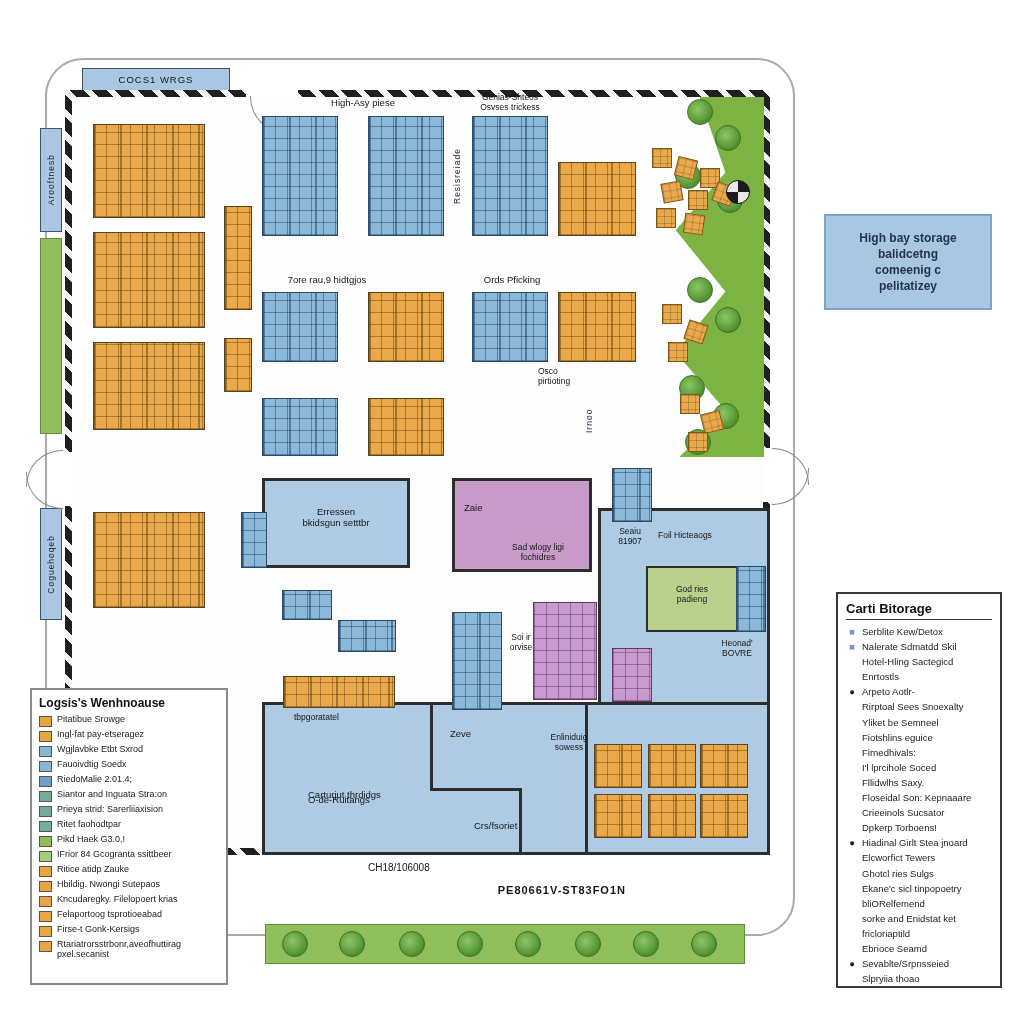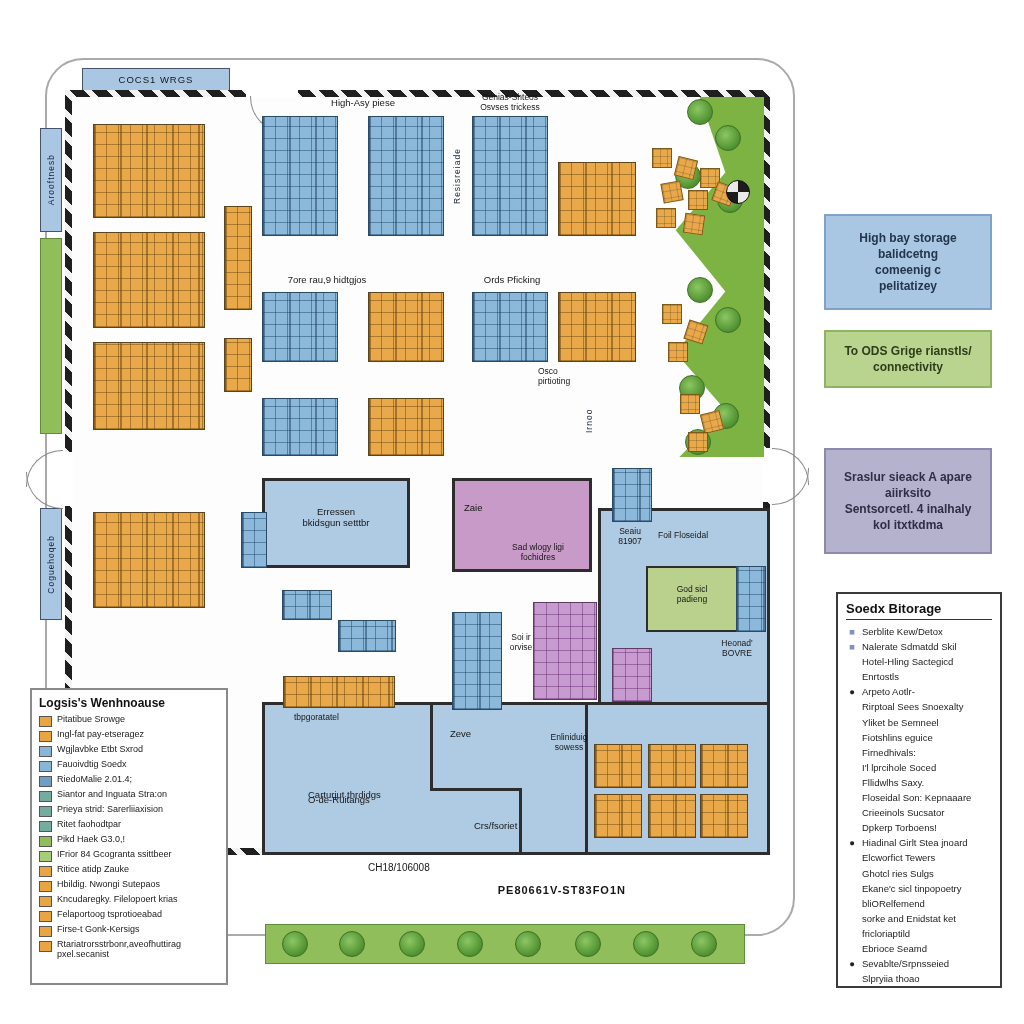--- a/index.html
+++ b/index.html
@@ -176,22 +176,22 @@
   <div class="lbl s" style="left:538px;top:366px;width:70px;">Osco
 pirtioting</div>
   <div class="vlbl" style="left:584px;top:390px;height:62px;">Irnoo</div>
   <div class="lbl c" style="left:272px;top:506px;width:128px;">Erressen
 bkidsgun setttbr</div>
   <div class="lbl" style="left:464px;top:502px;width:50px;">Zaie</div>
   <div class="lbl c s" style="left:486px;top:542px;width:104px;">Sad wlogy ligi
 fochidres</div>
   <div class="lbl c s" style="left:606px;top:526px;width:48px;">Seaiu
 81907</div>
-  <div class="lbl s" style="left:658px;top:530px;width:84px;">Foil Floseidal</div>
-  <div class="lbl c s" style="left:650px;top:584px;width:84px;">God sicl
+  <div class="lbl s" style="left:658px;top:530px;width:84px;">Foil Hicteaogs</div>
+  <div class="lbl c s" style="left:650px;top:584px;width:84px;">God ries
 padieng</div>
   <div class="lbl c s" style="left:706px;top:638px;width:62px;">Heonad'
 BOVRE</div>
   <div class="lbl c s" style="left:500px;top:632px;width:42px;">Soi ir
 orvise</div>
   <div class="lbl c s" style="left:534px;top:732px;width:70px;">Enliniduig
 sowess</div>
   <div class="lbl" style="left:450px;top:728px;width:44px;">Zeve</div>
   <div class="lbl s" style="left:294px;top:712px;width:96px;">tbpgoratatel</div>
   <div class="lbl" style="left:308px;top:752px;width:116px;margin-top:37px;">Carturjut thrdidgs</div>
@@ -207,26 +207,20 @@
   <div class="tree" style="left:457px;top:931px;"></div>
   <div class="tree" style="left:515px;top:931px;"></div>
   <div class="tree" style="left:575px;top:931px;"></div>
   <div class="tree" style="left:633px;top:931px;"></div>
   <div class="tree" style="left:691px;top:931px;"></div>
 
   <div class="ann blue" style="left:824px;top:214px;width:168px;height:96px;">High bay storage
 balidcetng
 comeenig c
 pelitatizey</div>
-  <div class="ann green" style="left:824px;top:330px;width:168px;height:58px;">To ODS Grige rianstls/
-connectivity</div>
-  <div class="ann purple" style="left:824px;top:448px;width:168px;height:106px;">Sraslur sieack A apare
-aiirksito
-Sentsorcetl. 4 inalhaly
-kol itxtkdma</div>
 
   <div class="legend" style="left:30px;top:688px;width:198px;height:297px;">
     <div class="legend-title">Logsis's Wenhnoause</div>
     <div class="legend-items">
 
     <div class="legend-row">
           <span class="swatch" style="background: rgb(232, 165, 66);"></span>
           <span class="legend-label">Pitatibue Srowge</span>
         </div>
         <div class="legend-row">
@@ -286,21 +280,21 @@
           <span class="legend-label">Firse-t Gonk-Kersigs</span>
         </div>
         <div class="legend-row">
           <span class="swatch" style="background: rgb(232, 165, 66);"></span>
           <span class="legend-label">Rtariatrorsstrbonr,aveofhuttirag pxel.secanist</span>
         </div>
       </div>
   </div>
 
   <div class="rlegend" style="left:836px;top:592px;width:166px;height:396px;">
-    <div class="rlegend-title">Soedx Bitorage</div>
+    <div class="rlegend-title">Carti Bitorage</div>
     <div>
 
     <div class="rl-row">
           <span class="rl-marker" style="color: rgb(126, 146, 196);">■</span>
           <span class="rl-text">Serblite Kew/Detox</span>
         </div>
         <div class="rl-row">
           <span class="rl-marker" style="color: rgb(126, 146, 196);">■</span>
           <span class="rl-text">Nalerate Sdmatdd Skil</span>
         </div>

